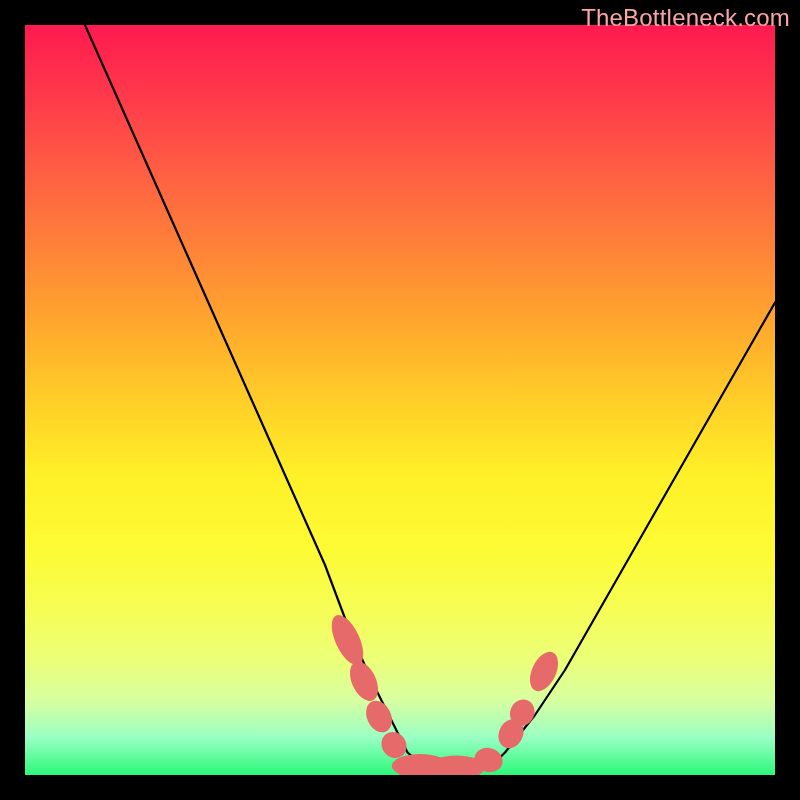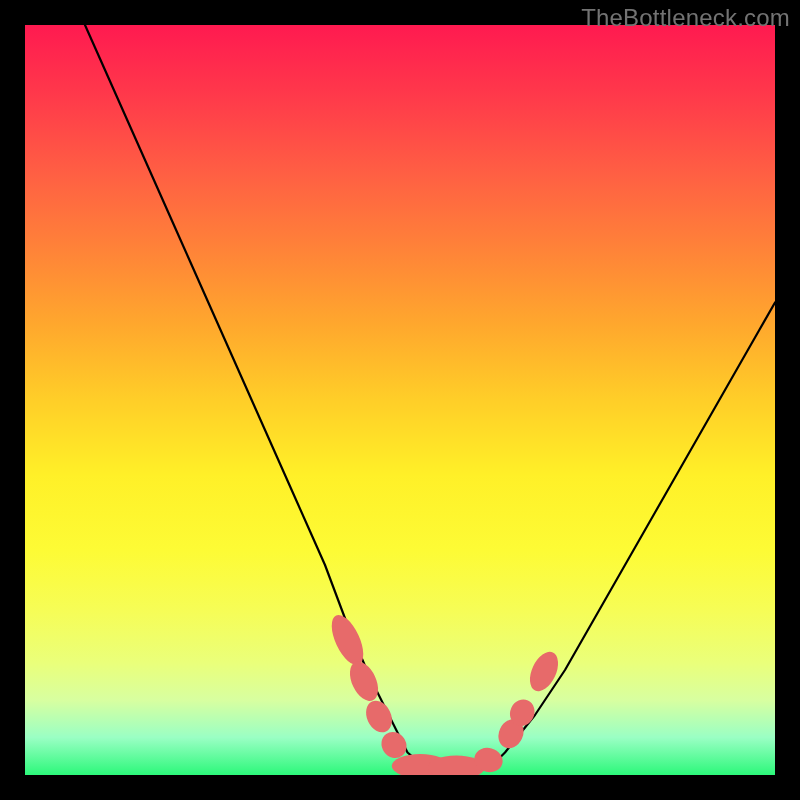--- a/index.html
+++ b/index.html
@@ -39,21 +39,21 @@
       #eaff7a 85%,
       #d8ffa0 90%,
       #9affc4 95%,
       #2cf87a 100%
     );
   }
   .watermark {
     position: absolute;
     top: 4px;
     right: 10px;
-    color: #737373;
+    color: #fca5a5;
     font-size: 24px;
     font-weight: 500;
     letter-spacing: 0.2px;
     z-index: 10;
   }
   svg.curve {
     position: absolute;
     left: 0;
     top: 0;
     width: 750px;

